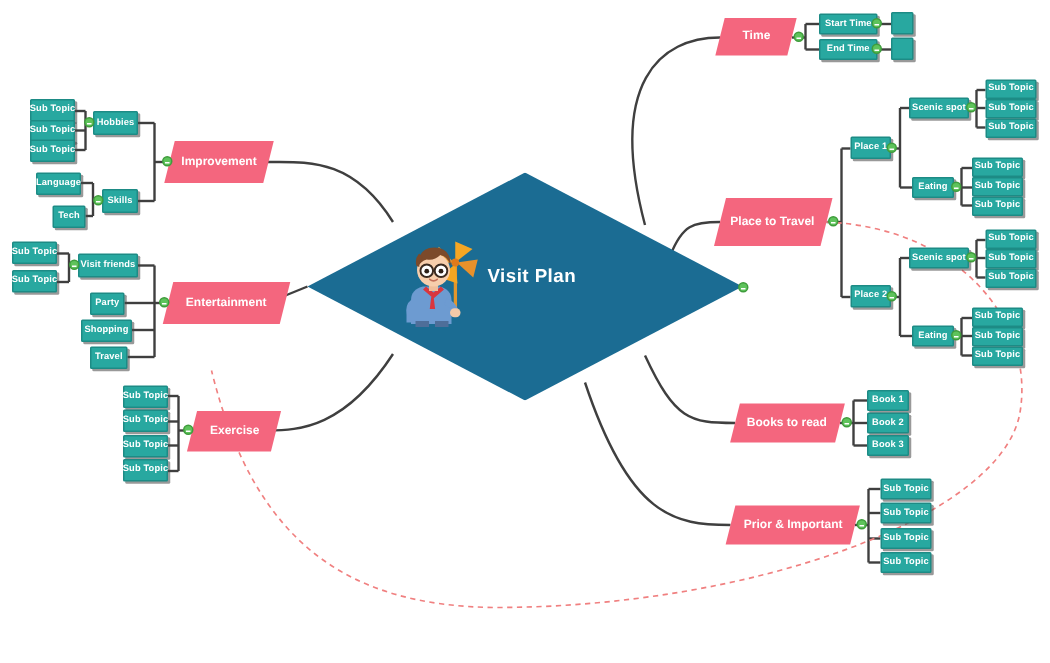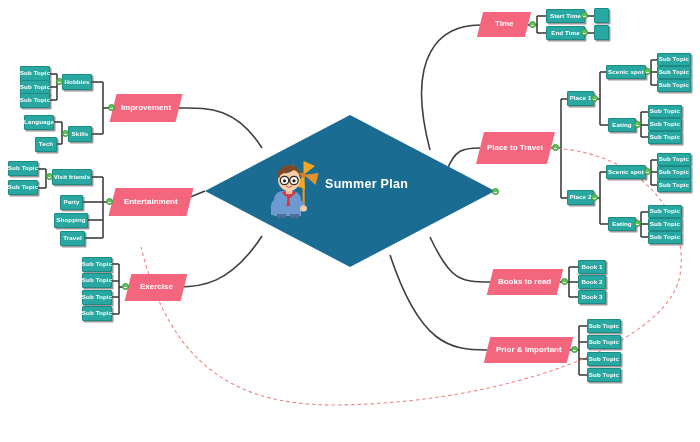--- a/index.html
+++ b/index.html
@@ -264,21 +264,21 @@
       <line x1="31.7" y1="27.5" x2="32.8" y2="27.5" stroke="#3A2A20" stroke-width="1.3"></line>
       <circle cx="27.5" cy="27.8" r="1.6" fill="#2C1F17"></circle>
       <circle cx="37" cy="27.8" r="1.6" fill="#2C1F17"></circle>
 
       <path d="M29.5 33.2 q2.5 2 5 0" stroke="#C4715A" stroke-width="1.1" fill="none" stroke-linecap="round"></path>
 
       <rect x="20" y="61" width="9" height="4" fill="#4E6E99"></rect>
       <rect x="33" y="61" width="9" height="4" fill="#4E6E99"></rect>
     </svg>
 
-    <div id="core-title">Summer Plan</div>
+    <div id="core-title">Visit Plan</div>
   </div>
   <div class="knob" style="left:492px; top:188px;"></div>
 
   <div class="node pinkbranch" style="left:113px; top:94px; width:66px; height:28px;">
     <span>Improvement</span>
   </div>
   <div class="knob" style="left:108px; top:104px;"></div>
 
   <div class="node tealbox" style="left:62px; top:74px; width:30px; height:16px;">
     <span>Hobbies</span>

